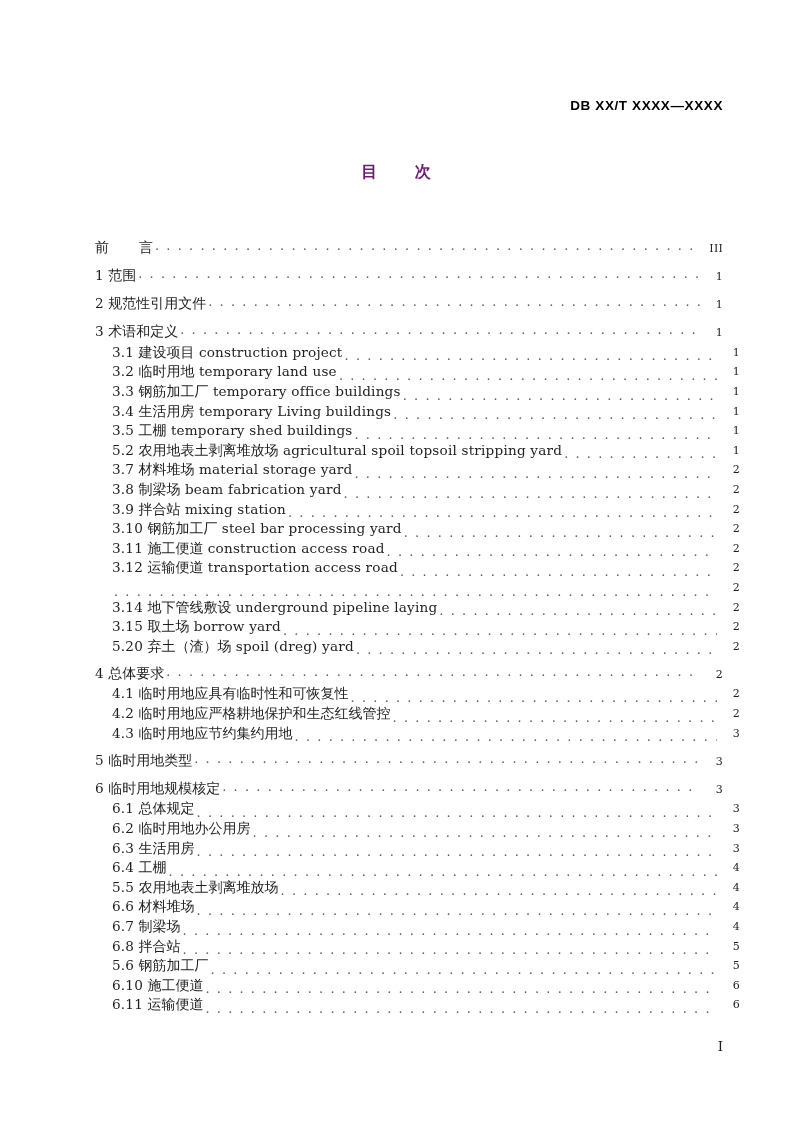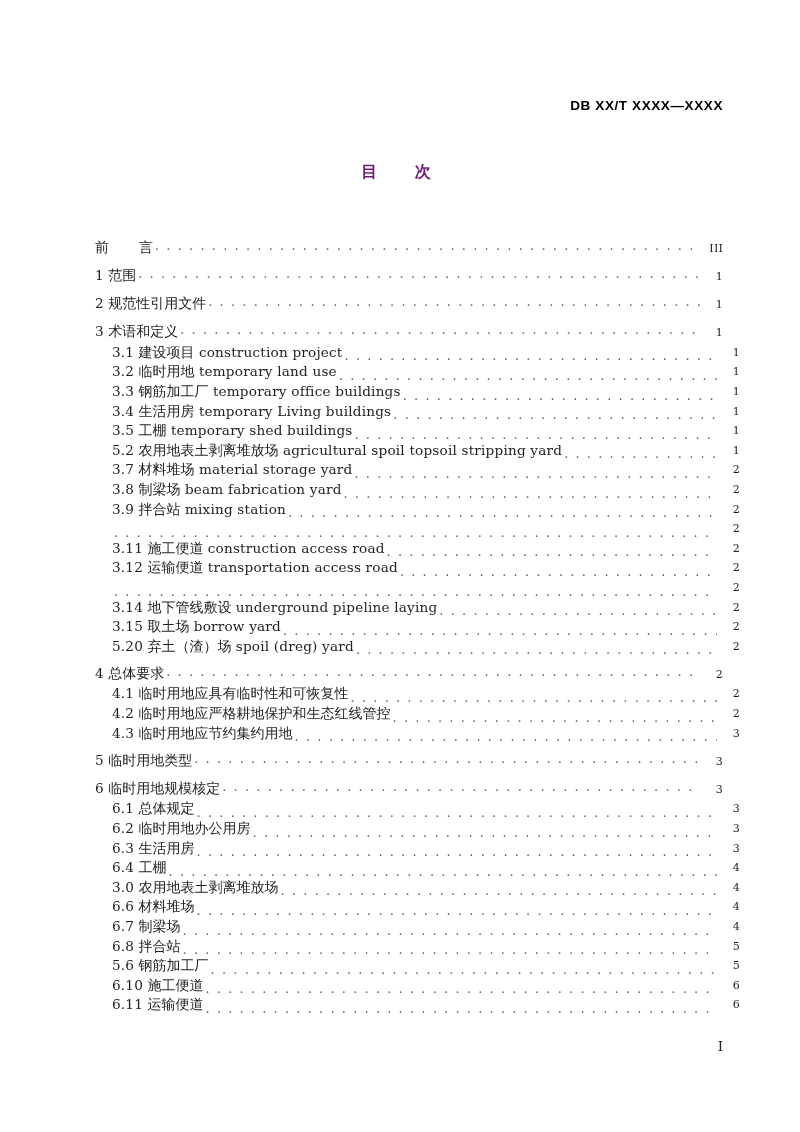--- a/index.html
+++ b/index.html
@@ -216,20 +216,21 @@
         <span class="entry-label"><span class="num">3.8</span>&nbsp;<span class="cn">制梁场</span>&nbsp;<span class="latin">beam fabrication yard</span></span>
         <span class="leader"></span>
         <span class="entry-page">2</span>
       </div>
       <div class="toc-entry level-2">
         <span class="entry-label"><span class="num">3.9</span>&nbsp;<span class="cn">拌合站</span>&nbsp;<span class="latin">mixing station</span></span>
         <span class="leader"></span>
         <span class="entry-page">2</span>
       </div>
       <div class="toc-entry level-2">
+        <span class="entry-label"><span class="num">3.10</span>&nbsp;<span class="cn">钢筋加工厂</span>&nbsp;<span class="latin">steel bar processing yard</span></span>
         <span class="leader"></span>
         <span class="entry-page">2</span>
       </div>
       <div class="toc-entry level-2">
         <span class="entry-label"><span class="num">3.11</span>&nbsp;<span class="cn">施工便道</span>&nbsp;<span class="latin">construction access road</span></span>
         <span class="leader"></span>
         <span class="entry-page">2</span>
       </div>
       <div class="toc-entry level-2">
         <span class="entry-label"><span class="num">3.12</span>&nbsp;<span class="cn">运输便道</span>&nbsp;<span class="latin">transportation access road</span></span>
@@ -299,21 +300,21 @@
         <span class="entry-label"><span class="num">6.3</span>&nbsp;<span class="cn">生活用房</span></span>
         <span class="leader"></span>
         <span class="entry-page">3</span>
       </div>
       <div class="toc-entry level-2">
         <span class="entry-label"><span class="num">6.4</span>&nbsp;<span class="cn">工棚</span></span>
         <span class="leader"></span>
         <span class="entry-page">4</span>
       </div>
       <div class="toc-entry level-2">
-        <span class="entry-label"><span class="num">3.0</span>&nbsp;<span class="cn">农用地表土剥离堆放场</span></span>
+        <span class="entry-label"><span class="num">5.5</span>&nbsp;<span class="cn">农用地表土剥离堆放场</span></span>
         <span class="leader"></span>
         <span class="entry-page">4</span>
       </div>
       <div class="toc-entry level-2">
         <span class="entry-label"><span class="num">6.6</span>&nbsp;<span class="cn">材料堆场</span></span>
         <span class="leader"></span>
         <span class="entry-page">4</span>
       </div>
       <div class="toc-entry level-2">
         <span class="entry-label"><span class="num">6.7</span>&nbsp;<span class="cn">制梁场</span></span>

